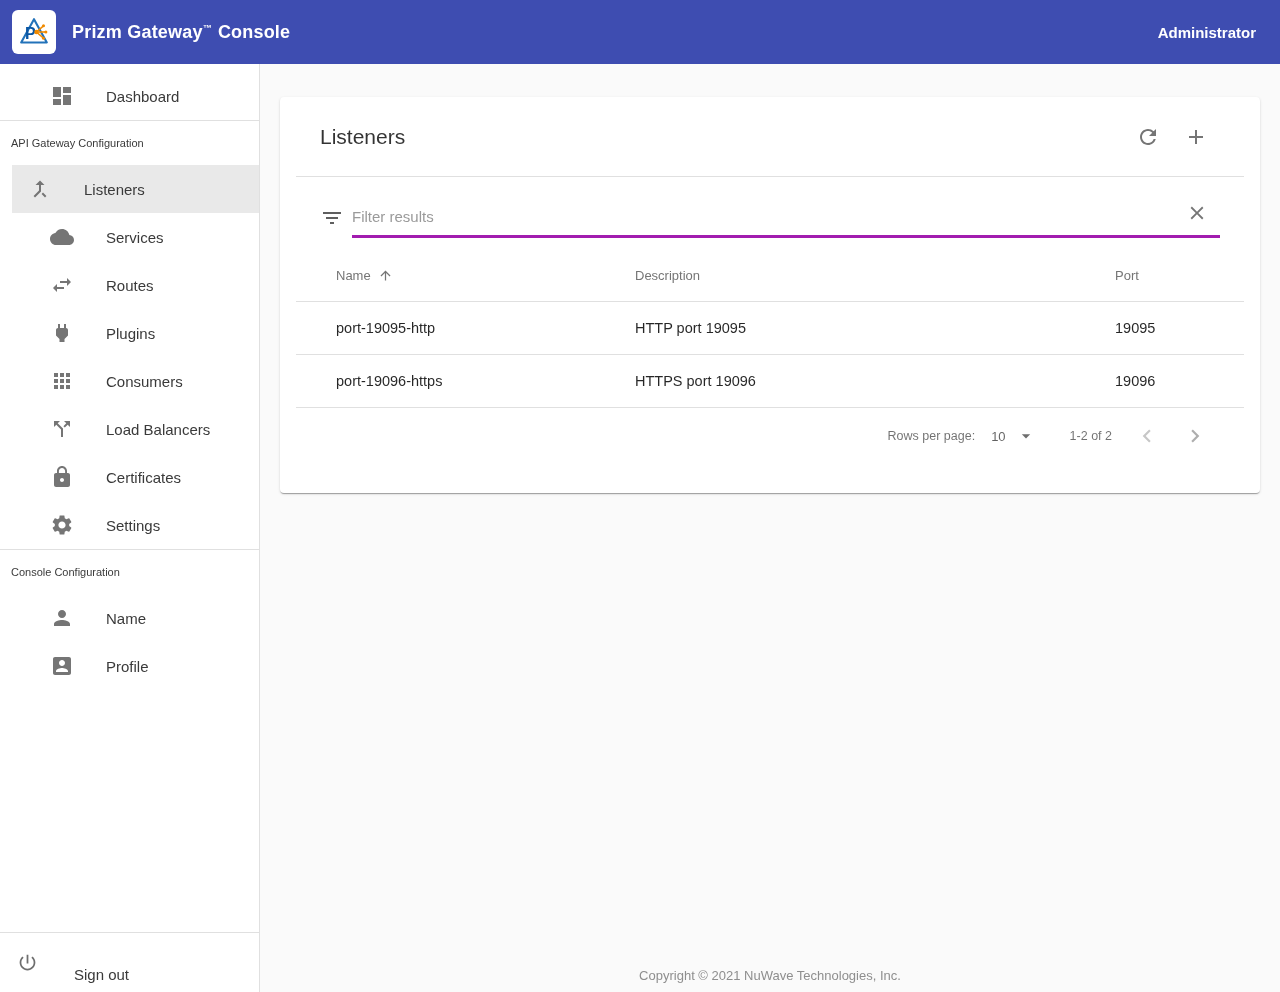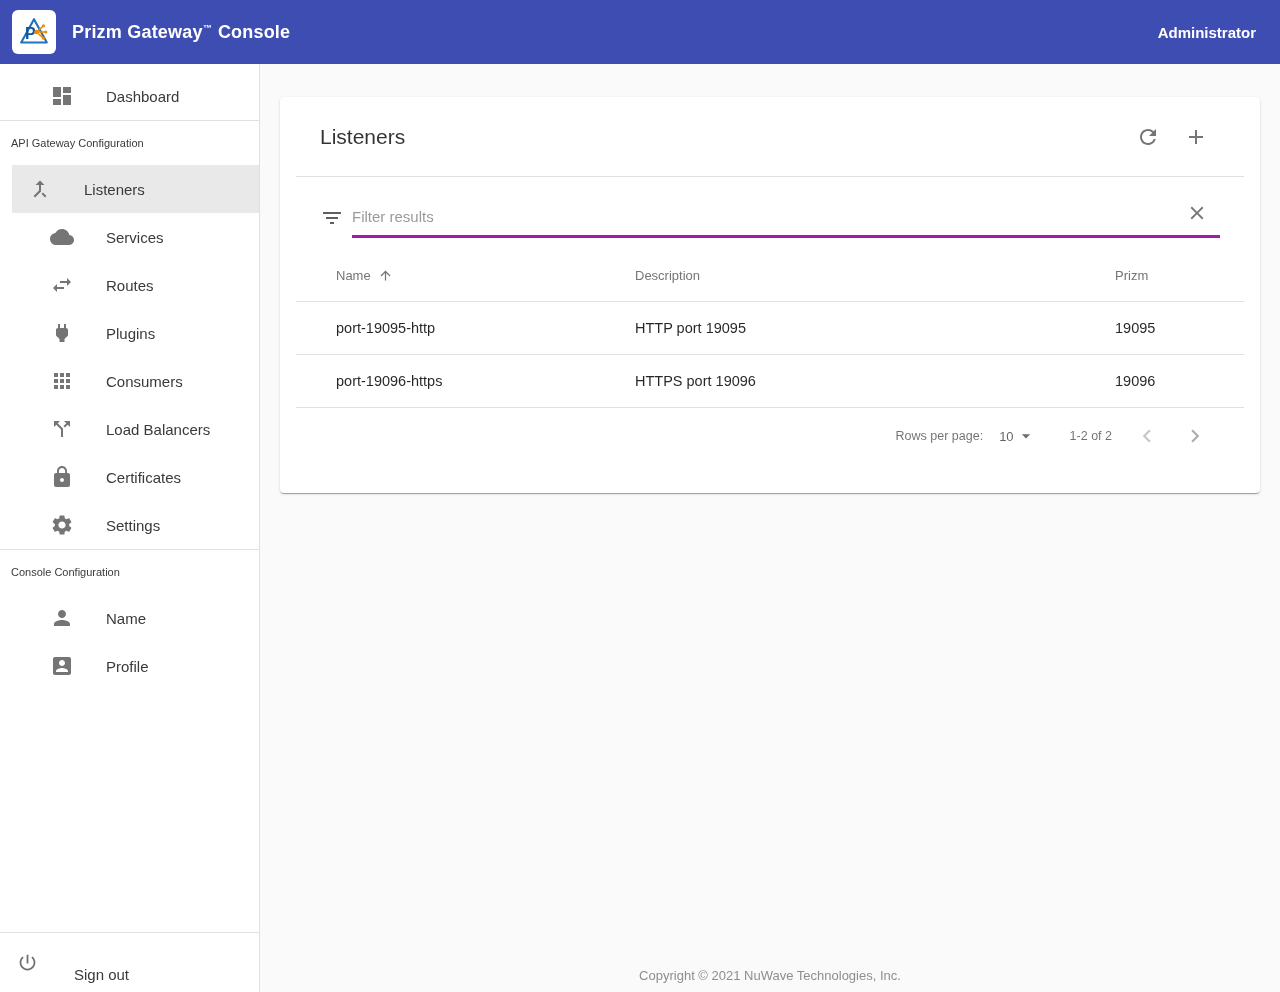--- a/index.html
+++ b/index.html
@@ -61,21 +61,21 @@
   .t-row{display:grid;grid-template-columns:294px 451px 1fr;align-items:center;border-bottom:1px solid var(--divider);gap:29px;}
   .t-head{height:52px;font-size:13px;color:#757575;}
   .t-body{height:53px;font-size:14.5px;color:rgba(0,0,0,.85);cursor:pointer;}
   .t-cell{padding-left:16px;display:flex;align-items:center;}
   .t-cell.first{padding-left:40px;}
   .sort-icon{width:15px;height:15px;color:#757575;margin-left:7px;}
 
   
   .paginator{display:flex;align-items:center;justify-content:flex-end;height:56px;padding-right:52px;
              color:rgba(0,0,0,.56);font-size:12.5px;}
-  .rpp-select{display:flex;align-items:center;margin-left:16px;cursor:pointer;}
+  .rpp-select{display:flex;align-items:center;margin-left:16px;cursor:pointer;gap:8px;}
   .rpp-value{font-size:13px;color:rgba(0,0,0,.62);}
   .dd-arrow{width:20px;height:20px;color:#6e6e6e;margin-left:2px;}
   .range-label{margin-left:34px;}
   .pg-btn{width:26px;height:26px;margin-left:22px;cursor:default;}
   .pg-btn.prev{color:#c7c7c7;}
   .pg-btn.next{color:#aeaeae;}
 
   
   .copyright{position:absolute;bottom:9px;left:0;right:0;text-align:center;font-size:13px;color:#8e8e8e;}
 </style>
@@ -266,21 +266,21 @@
         <div class="t-row t-head">
           <div class="t-cell first">
             <span>Name</span>
             <span class="sort-icon">
               <svg viewBox="0 0 24 24">
                   <path d="m4 12 1.41 1.41L11 7.83V20h2V7.83l5.58 5.59L20 12l-8-8-8 8z"></path>
                 </svg>
             </span>
           </div>
           <div class="t-cell">Description</div>
-          <div class="t-cell">Prizm</div>
+          <div class="t-cell">Port</div>
         </div>
 
         <div class="t-row t-body">
           <div class="t-cell first">port-19095-http</div>
           <div class="t-cell">HTTP port 19095</div>
           <div class="t-cell">19095</div>
         </div>
 
         <div class="t-row t-body">
           <div class="t-cell first">port-19096-https</div>

